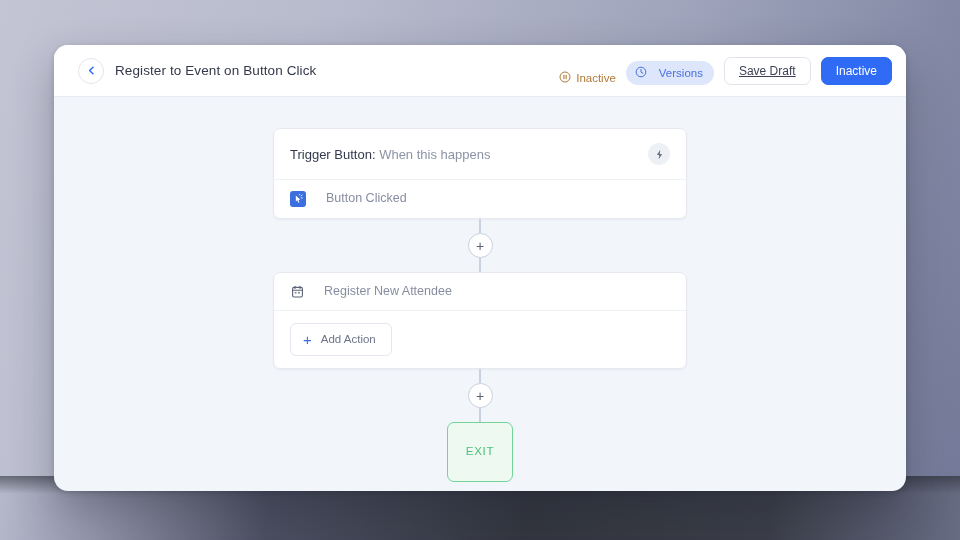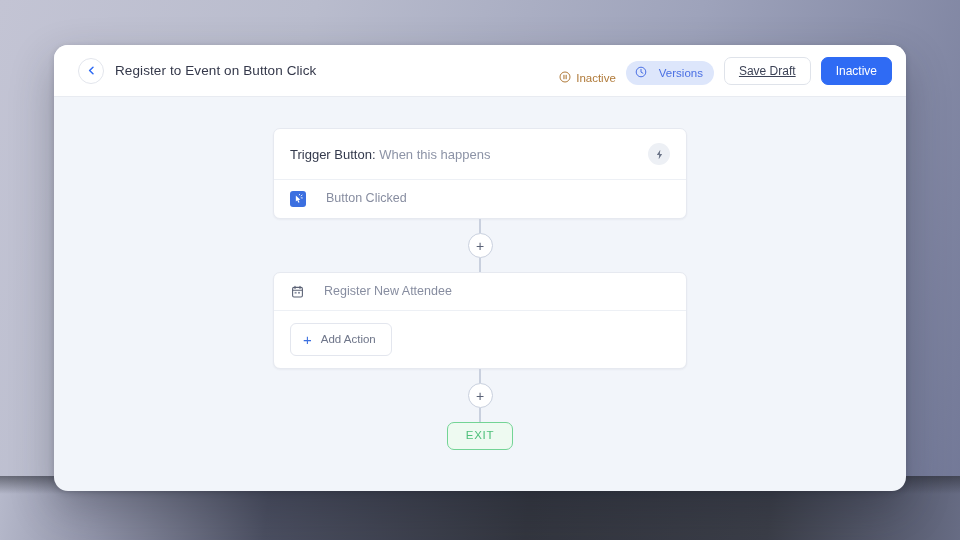--- a/index.html
+++ b/index.html
@@ -229,21 +229,21 @@
     flex: 0 0 auto;
   }
 
   .exit-box {
     background: #eefaf1;
     border: 1px solid #73d495;
     border-radius: 7px;
     color: #4fc07b;
     font-size: 11.5px;
     letter-spacing: .7px;
-    padding: 7px 18px;
+    padding: 23px 18px;
     line-height: 1;
     cursor: pointer;
   }
 </style>
 </head>
 <body>
 
 <div class="bottom-shade"></div>
 
 <div class="window">

